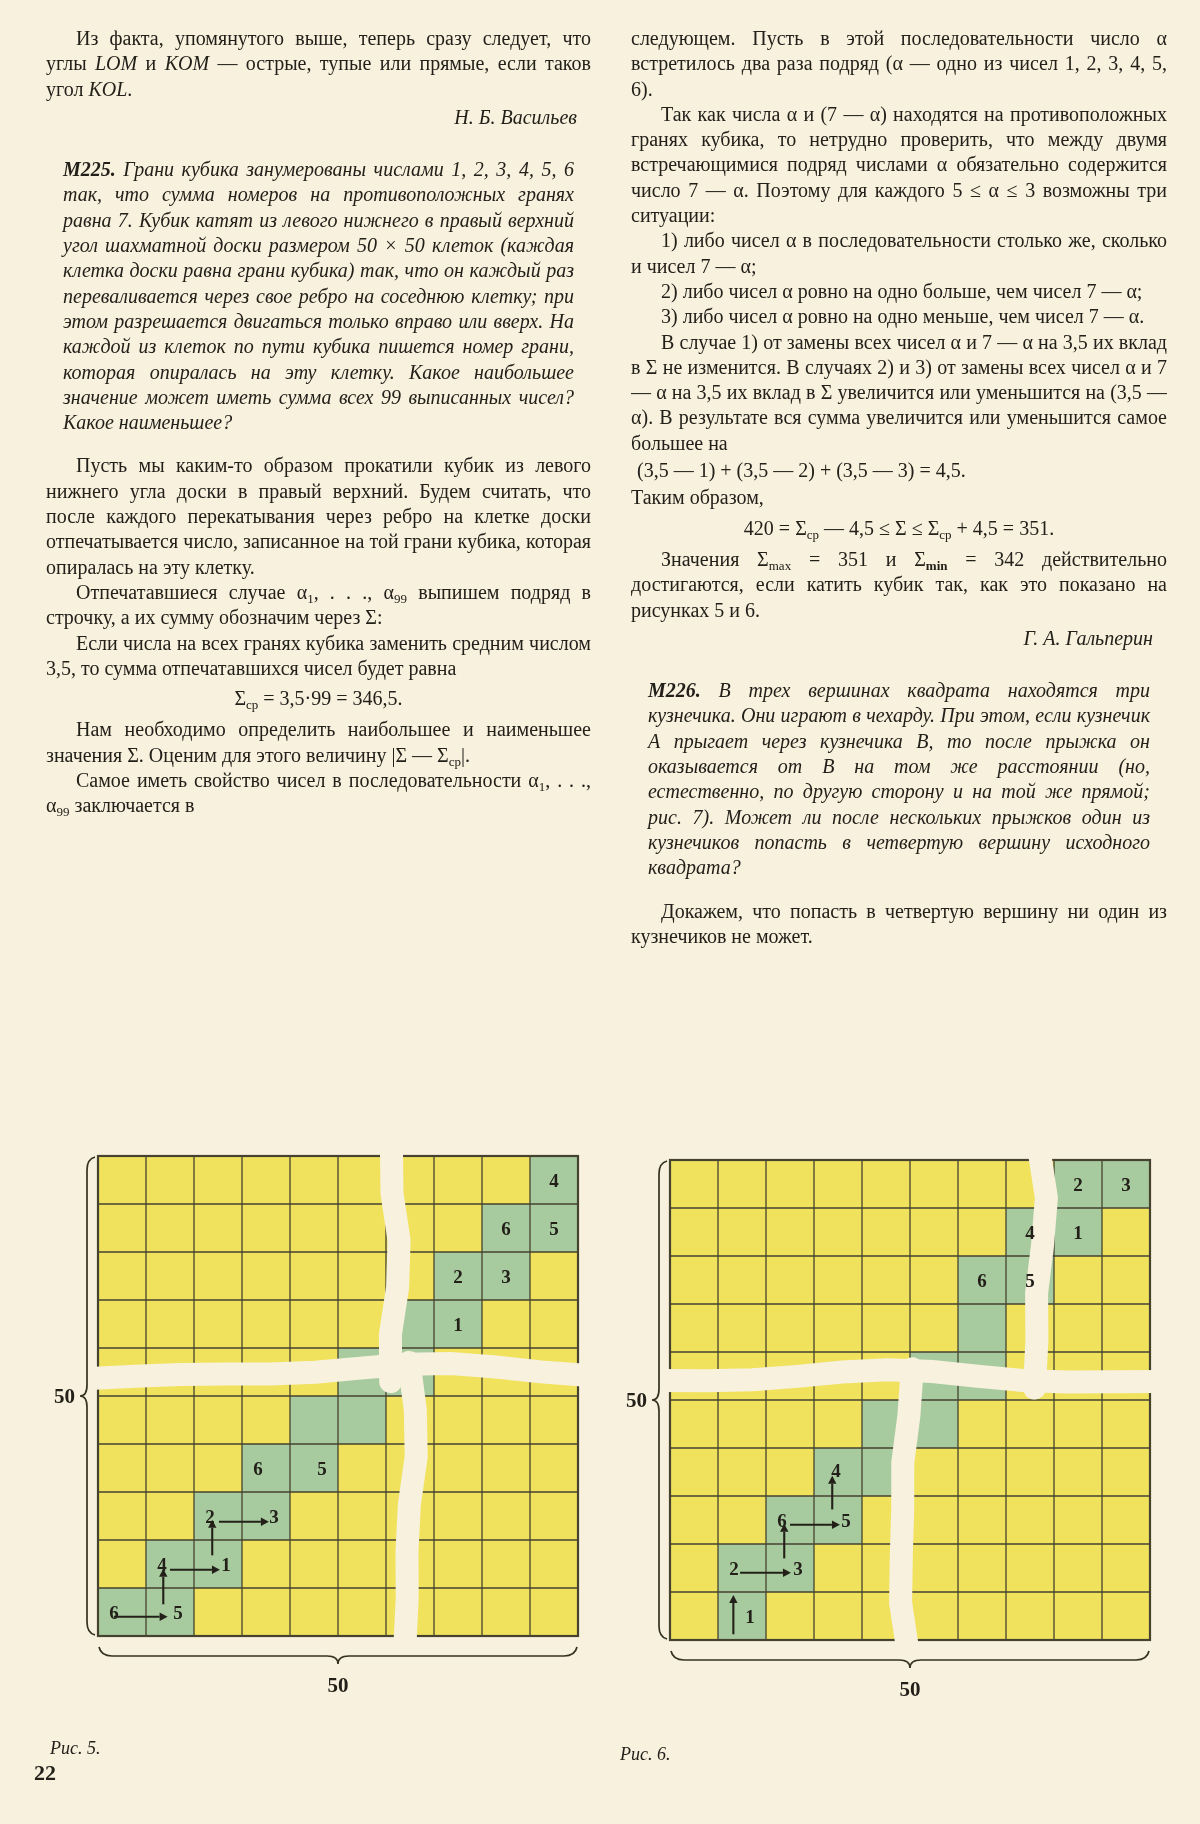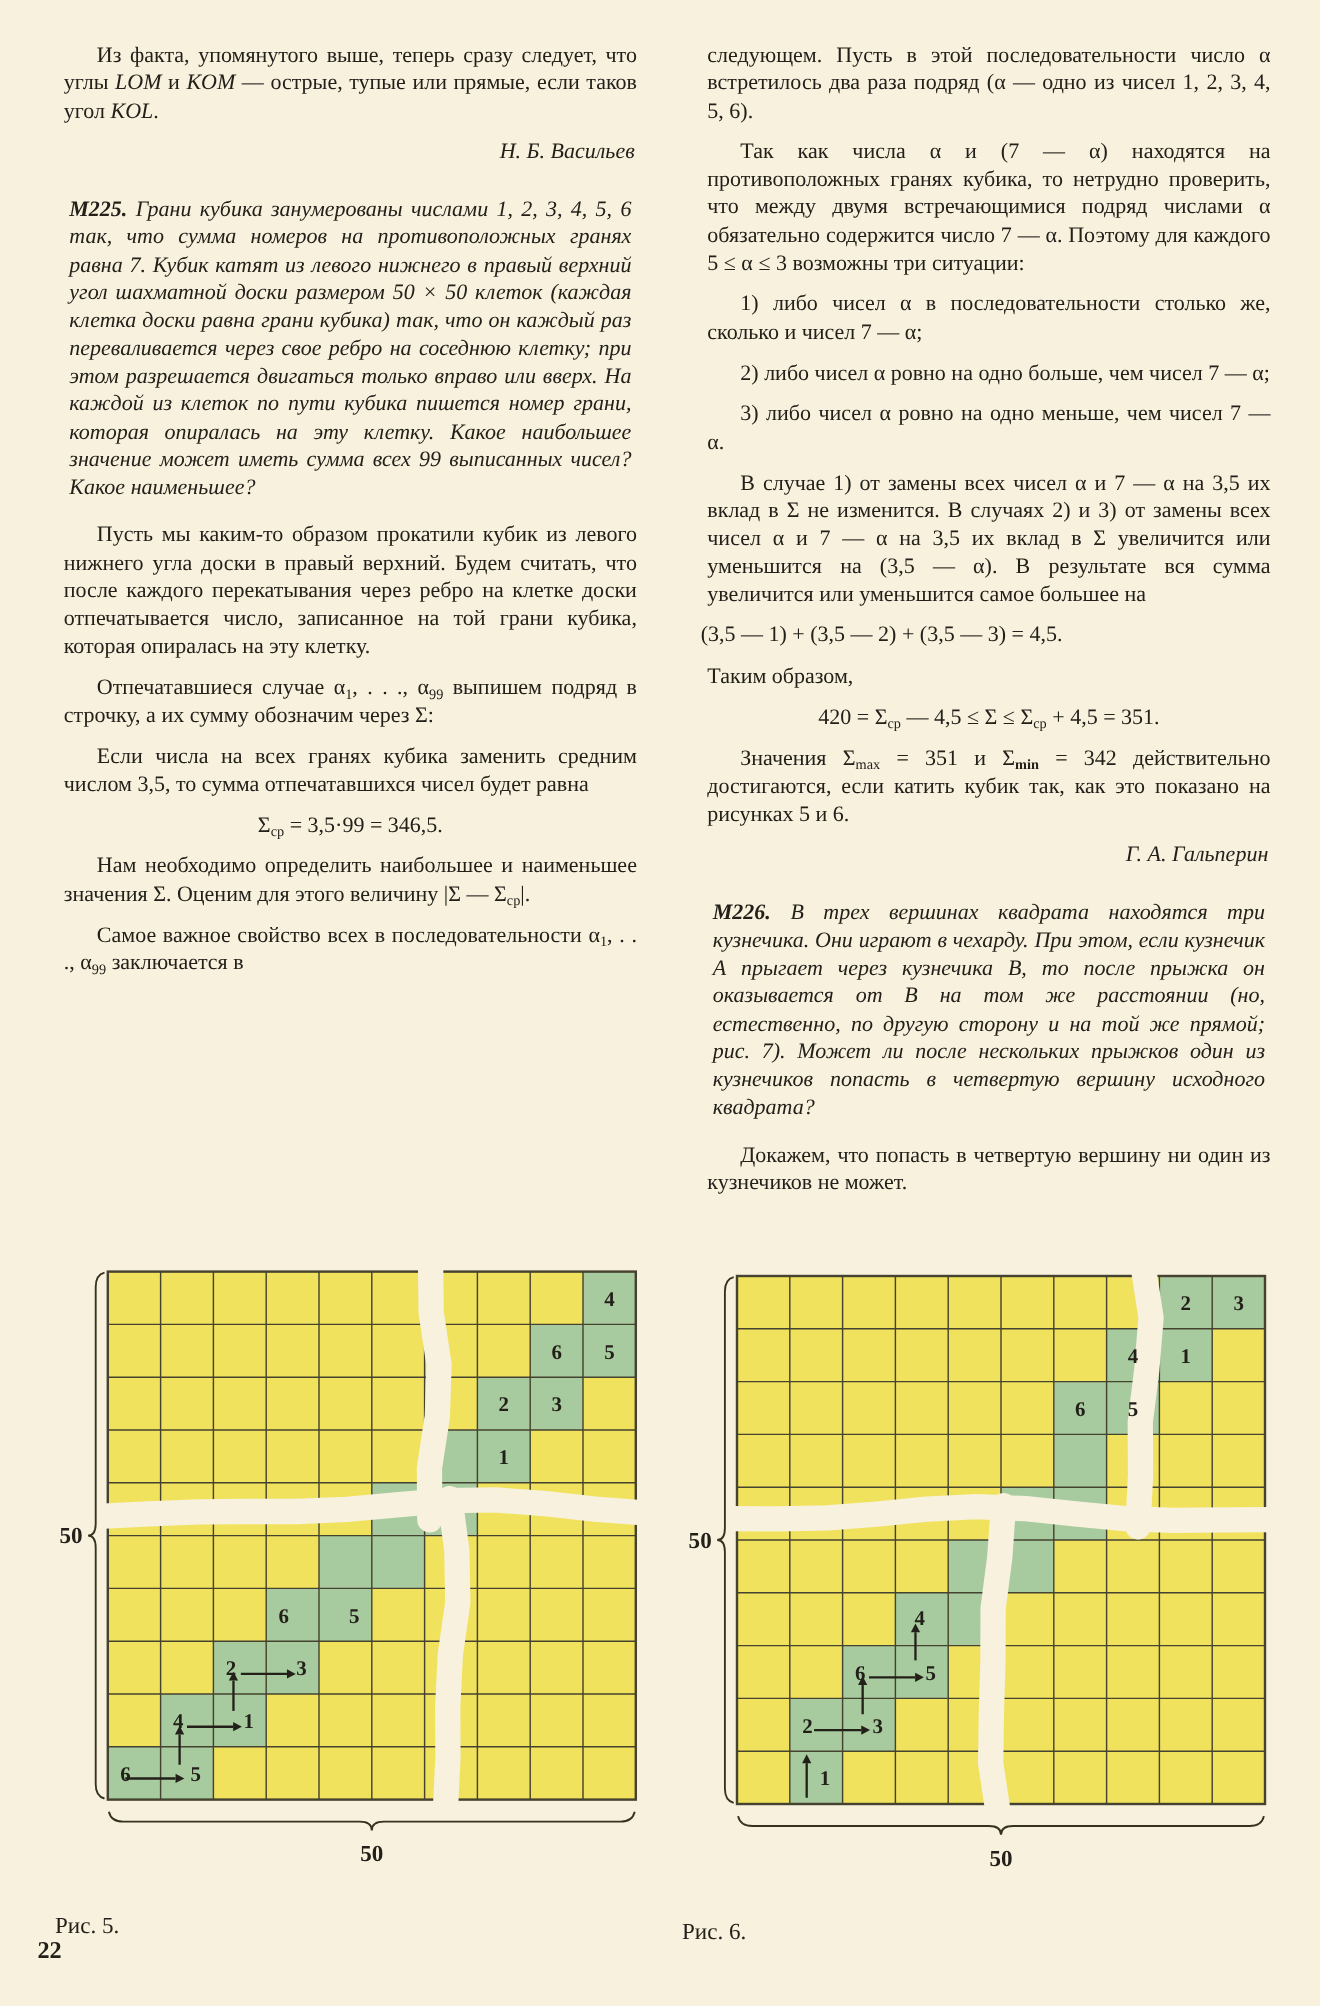--- a/index.html
+++ b/index.html
@@ -1,51 +1,51 @@
 <!DOCTYPE html>
 <html><head>
 <meta charset="utf-8">
 <style>
   html,body{margin:0;padding:0;background:#f7f1de;}
   .page{position:relative;width:1200px;height:1824px;background:#f7f1de;overflow:hidden;
         font-family:"Liberation Serif",serif;color:#23201a;}
   .col{position:absolute;top:26px;text-align:justify;font-size:20px;line-height:25.3px;}
   #col-left{left:46px;width:545px;height:1120px;overflow:hidden;}
   #col-right{left:631px;width:536px;height:1124px;overflow:hidden;}
-  .para{margin:12px;}
+  .para{margin:0;}
   .indent{text-indent:30px;}
   .signature{text-align:right;font-style:italic;margin:3px 14px 0 0;}
   .problem{font-style:italic;margin:27px 17px 18px;}
   .formula{text-align:center;text-indent:0;margin:5px 0 6px;}
   .formula-left{text-indent:6px;margin:2px 0;}
   .i{font-style:italic;}
   .b{font-weight:bold;}
   sub{font-size:13px;line-height:0;vertical-align:-4px;}
   .figure{position:absolute;}
   #fig-0{left:40px;top:1150px;}
   #fig-1{left:612px;top:1154px;}
-  .caption{position:absolute;font-size:21px;}
+  .caption{position:absolute;font-size:18px;font-style:italic;}
   #cap-0{left:50px;top:1738px;}
   #cap-1{left:620px;top:1744px;}
   .page-number{position:absolute;left:34px;top:1760px;font-size:22px;font-weight:bold;}
 </style>
 </head>
 <body>
 
 <div class="page" style="background: rgb(247, 241, 222); color: rgb(35, 32, 26);">
   <div class="col" id="col-left">
       <div class="para cont indent"><span>Из факта, упомянутого выше, теперь сразу следует, что углы </span><span class="i">LOM</span><span> и </span><span class="i">KOM</span><span> — острые, тупые или прямые, если таков угол </span><span class="i">KOL</span><span>.</span></div>
       <div class="para signature">Н. Б. Васильев</div>
       <div class="para problem"><span class="i b">М225.</span><span class="i"> Грани кубика занумерованы числами 1, 2, 3, 4, 5, 6 так, что сумма номеров на противоположных гранях равна 7. Кубик катят из левого нижнего в правый верхний угол шахматной доски размером 50 × 50 клеток (каждая клетка доски равна грани кубика) так, что он каждый раз переваливается через свое ребро на соседнюю клетку; при этом разрешается двигаться только вправо или вверх. На каждой из клеток по пути кубика пишется номер грани, которая опиралась на эту клетку. Какое наибольшее значение может иметь сумма всех 99 выписанных чисел? Какое наименьшее?</span></div>
       <div class="para p indent"><span>Пусть мы каким-то образом прокатили кубик из левого нижнего угла доски в правый верхний. Будем считать, что после каждого перекатывания через ребро на клетке доски отпечатывается число, записанное на той грани кубика, которая опиралась на эту клетку.</span></div>
       <div class="para p indent"><span>Отпечатавшиеся случае α</span><sub>1</sub><span>,  . . .,  α</span><sub>99</sub><span> выпишем подряд в строчку, а их сумму обозначим через Σ:</span></div>
       <div class="para p indent"><span>Если числа на всех гранях кубика заменить средним числом 3,5, то сумма отпечатавшихся чисел будет равна</span></div>
       <div class="para formula"><span>Σ</span><sub>ср</sub><span> = 3,5·99 = 346,5.</span></div>
       <div class="para p indent"><span>Нам необходимо определить наибольшее и наименьшее значения Σ. Оценим для этого величину  |Σ — Σ</span><sub>ср</sub><span>|.</span></div>
-      <div class="para p indent"><span>Самое важное свойство всех в последовательности α</span><sub>1</sub><span>,  . . .,  α</span><sub>99</sub><span> заключается в</span></div>
+      <div class="para p indent"><span>Самое иметь свойство чисел в последовательности α</span><sub>1</sub><span>,  . . .,  α</span><sub>99</sub><span> заключается в</span></div>
     </div>
   <div class="col" id="col-right">
       <div class="para cont"><span>следующем. Пусть в этой последовательности число α встретилось два раза подряд (α — одно из чисел 1, 2, 3, 4, 5, 6).</span></div>
       <div class="para p indent"><span>Так как числа α и (7 — α) находятся на противоположных гранях кубика, то нетрудно проверить, что между двумя встречающимися подряд числами α обязательно содержится число 7 — α. Поэтому для каждого 5 ≤ α ≤ 3 возможны три ситуации:</span></div>
       <div class="para p indent"><span>1) либо чисел α в последовательности столько же, сколько и чисел 7 — α;</span></div>
       <div class="para p indent"><span>2) либо чисел α ровно на одно больше, чем чисел 7 — α;</span></div>
       <div class="para p indent"><span>3) либо чисел α ровно на одно меньше, чем чисел 7 — α.</span></div>
       <div class="para p indent"><span>В случае 1) от замены всех чисел α и 7 — α на 3,5 их вклад в Σ не изменится. В случаях 2) и 3) от замены всех чисел α и 7 — α на 3,5 их вклад в Σ увеличится или уменьшится на (3,5 — α). В результате вся сумма увеличится или уменьшится самое большее на</span></div>
       <div class="para formula-left"><span>(3,5 — 1) + (3,5 — 2) + (3,5 — 3) = 4,5.</span></div>
       <div class="para cont"><span>Таким образом,</span></div>

